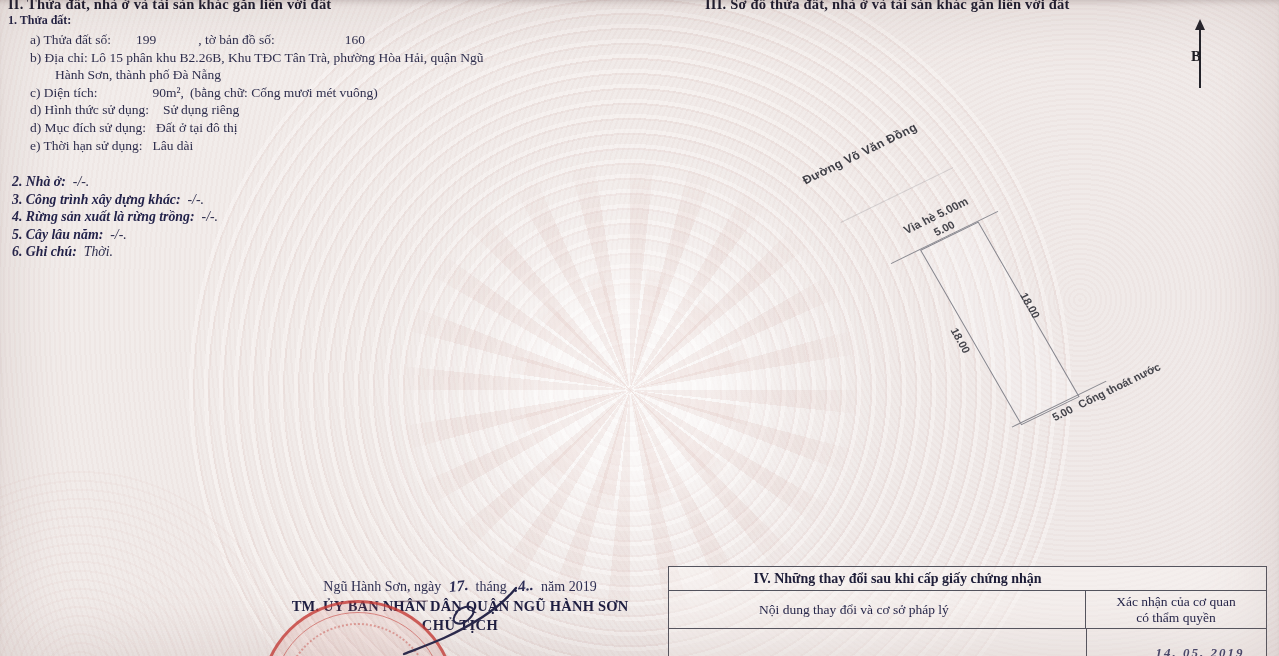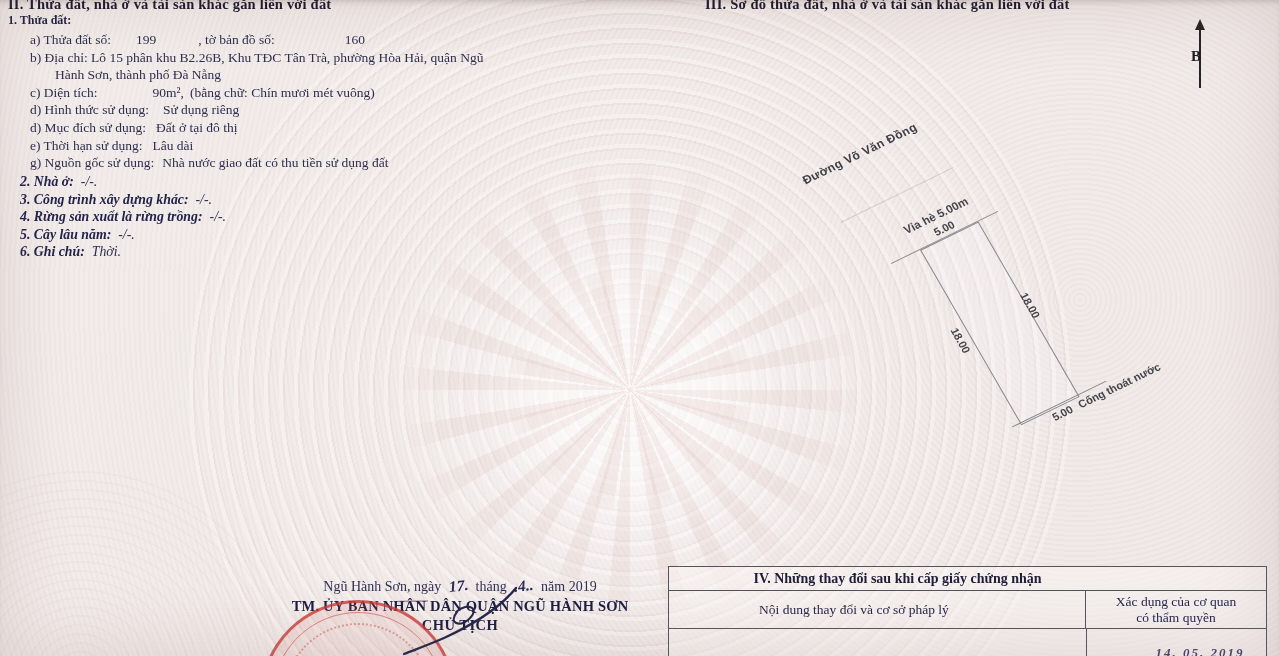--- a/index.html
+++ b/index.html
@@ -31,21 +31,21 @@
   .vignette{position:absolute;inset:0;pointer-events:none;
     box-shadow:inset 0 0 70px rgba(140,110,105,0.20), inset 0 5px 9px -6px rgba(80,55,55,0.40);}
   
   .h-sec{position:absolute;font-weight:bold;font-size:14.5px;color:#15152a;letter-spacing:.2px;white-space:nowrap;}
   #h2{left:8px;top:-4px;}
   #h3{left:705px;top:-4px;}
   .sub-title{position:absolute;left:8px;top:13px;font-weight:bold;font-size:12px;color:#1d1d40;}
   .rows{position:absolute;left:8px;top:31px;width:660px;font-size:13.5px;line-height:17.6px;}
   .rows .row{padding-left:22px;white-space:nowrap;}
   .rows .wrap2{padding-left:47px;}
-  .items{position:absolute;left:8px;top:173px;width:660px;font-size:13.8px;line-height:17.6px;}
+  .items{position:absolute;left:0;top:173px;width:660px;font-size:13.8px;line-height:17.6px;}
   .items .item{padding-left:12px;white-space:nowrap;}
   .items .lbl{font-weight:bold;font-style:italic;color:#22224a;}
   .items .val{font-style:italic;margin-left:7px;}
   .b{font-weight:normal;}
   .ml6{margin-left:6px;}.ml8{margin-left:8px;}.ml10{margin-left:10px;}.ml14{margin-left:14px;}
   .ml25{margin-left:25px;}.ml42{margin-left:42px;}.ml55{margin-left:55px;}.ml70{margin-left:70px;}
   
   .north{position:absolute;left:1170px;top:18px;width:60px;height:80px;}
   .north .shaft{position:absolute;left:29px;top:10px;width:1.6px;height:60px;background:#23232a;}
   .north .head{position:absolute;left:24.5px;top:1px;width:0;height:0;
@@ -107,25 +107,24 @@
   <div class="wm-big"></div>
   <div class="wm-small"></div>
 
   <div id="h2" class="h-sec">II. Thửa đất, nhà ở và tài sản khác gắn liền với đất</div>
   <div class="sub-title">1. Thửa đất:</div>
 
   <div class="rows">
     <div class="row"><span>a) Thửa đất số:</span><span class="b ml25">199</span><span class="ml42">, tờ bản đồ số:</span><span class="b ml70">160</span></div>
     <div class="row">b) Địa chỉ:  Lô 15 phân khu B2.26B, Khu TĐC Tân Trà, phường Hòa Hải, quận Ngũ</div>
     <div class="row wrap2">Hành Sơn, thành phố Đà Nẵng</div>
-    <div class="row"><span>c) Diện tích:</span><span class="b ml55">90m²,</span><span class="ml6">(bằng chữ: Chín mươi mét vuông)</span></div>
+    <div class="row"><span>c) Diện tích:</span><span class="b ml55">90m²,</span><span class="ml6">(bằng chữ: Cống mươi mét vuông)</span></div>
     <div class="row"><span>d) Hình thức sử dụng:</span><span class="ml14">Sử dụng riêng</span></div>
     <div class="row"><span>d) Mục đích sử dụng:</span><span class="ml10">Đất ở tại đô thị</span></div>
     <div class="row"><span>e) Thời hạn sử dụng:</span><span class="ml10">Lâu dài</span></div>
-    <div class="row"><span>g) Nguồn gốc sử dụng:</span><span class="ml8">Nhà nước giao đất có thu tiền sử dụng đất</span></div>
   </div>
 
   <div class="items">
     <div class="item"><span class="lbl">2. Nhà ở:</span><span class="val">-/-.</span></div>
     <div class="item"><span class="lbl">3. Công trình xây dựng khác:</span><span class="val">-/-.</span></div>
     <div class="item"><span class="lbl">4. Rừng sản xuất là rừng trồng:</span><span class="val">-/-.</span></div>
     <div class="item"><span class="lbl">5. Cây lâu năm:</span><span class="val">-/-.</span></div>
     <div class="item"><span class="lbl">6. Ghi chú:</span><span class="val">Thời.</span></div>
   </div>
 
@@ -169,21 +168,21 @@
     <path d="M118,4 C100,26 72,42 46,54 C30,61 16,66 6,70" fill="none" stroke="#26264a" stroke-width="2.3" stroke-linecap="round"></path>
     <path d="M58,28 c13,-11 25,-3 12,8 c-9,7 -20,3 -11,-8" fill="none" stroke="#26264a" stroke-width="2" stroke-linecap="round"></path>
     <path d="M-95,19 L30,17" fill="none" stroke="rgba(90,60,80,0.5)" stroke-width="1.6"></path>
   </svg>
 
   <div class="tbl">
     <div class="titlerow">IV. Những thay đổi sau khi cấp giấy chứng nhận</div>
     <div class="headrow">
       <div class="c1">Nội dung thay đổi và cơ sở pháp lý</div>
       <div class="c2">
-        <span>Xác dụng của cơ quan</span>
+        <span>Xác nhận của cơ quan</span>
         <span>có thẩm quyền</span>
       </div>
     </div>
     <div class="bodyrow">
       <div class="b1"></div>
     </div>
   </div>
   <div class="stamp-date">14. 05. 2019</div>
 
   <div class="vignette"></div>

